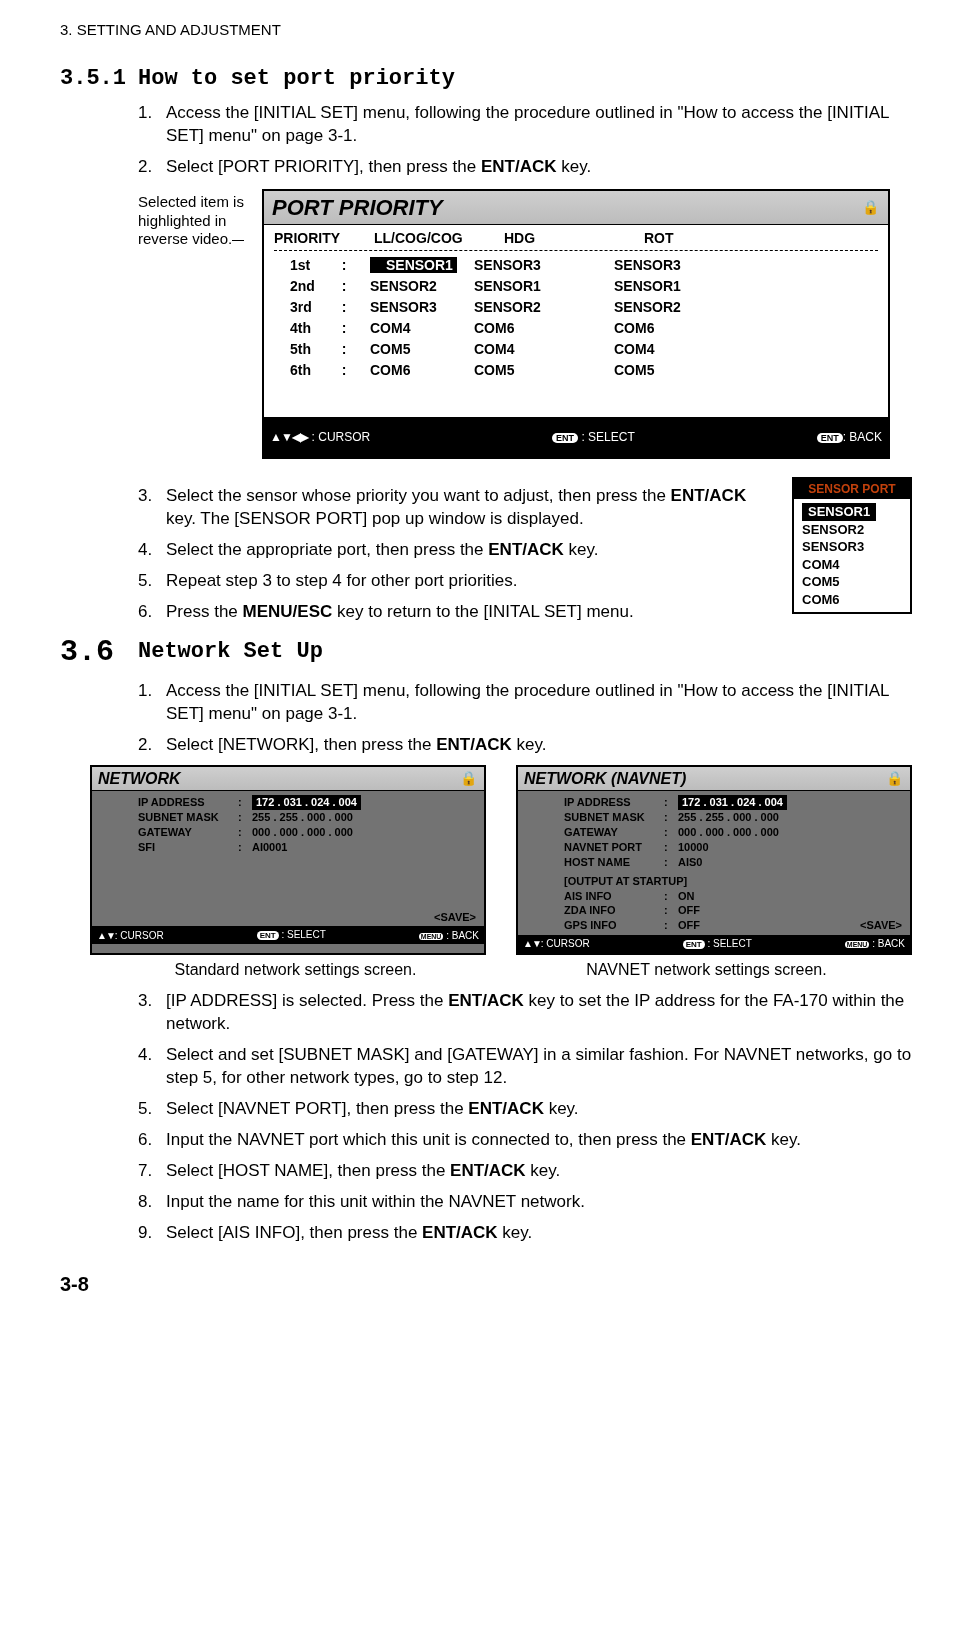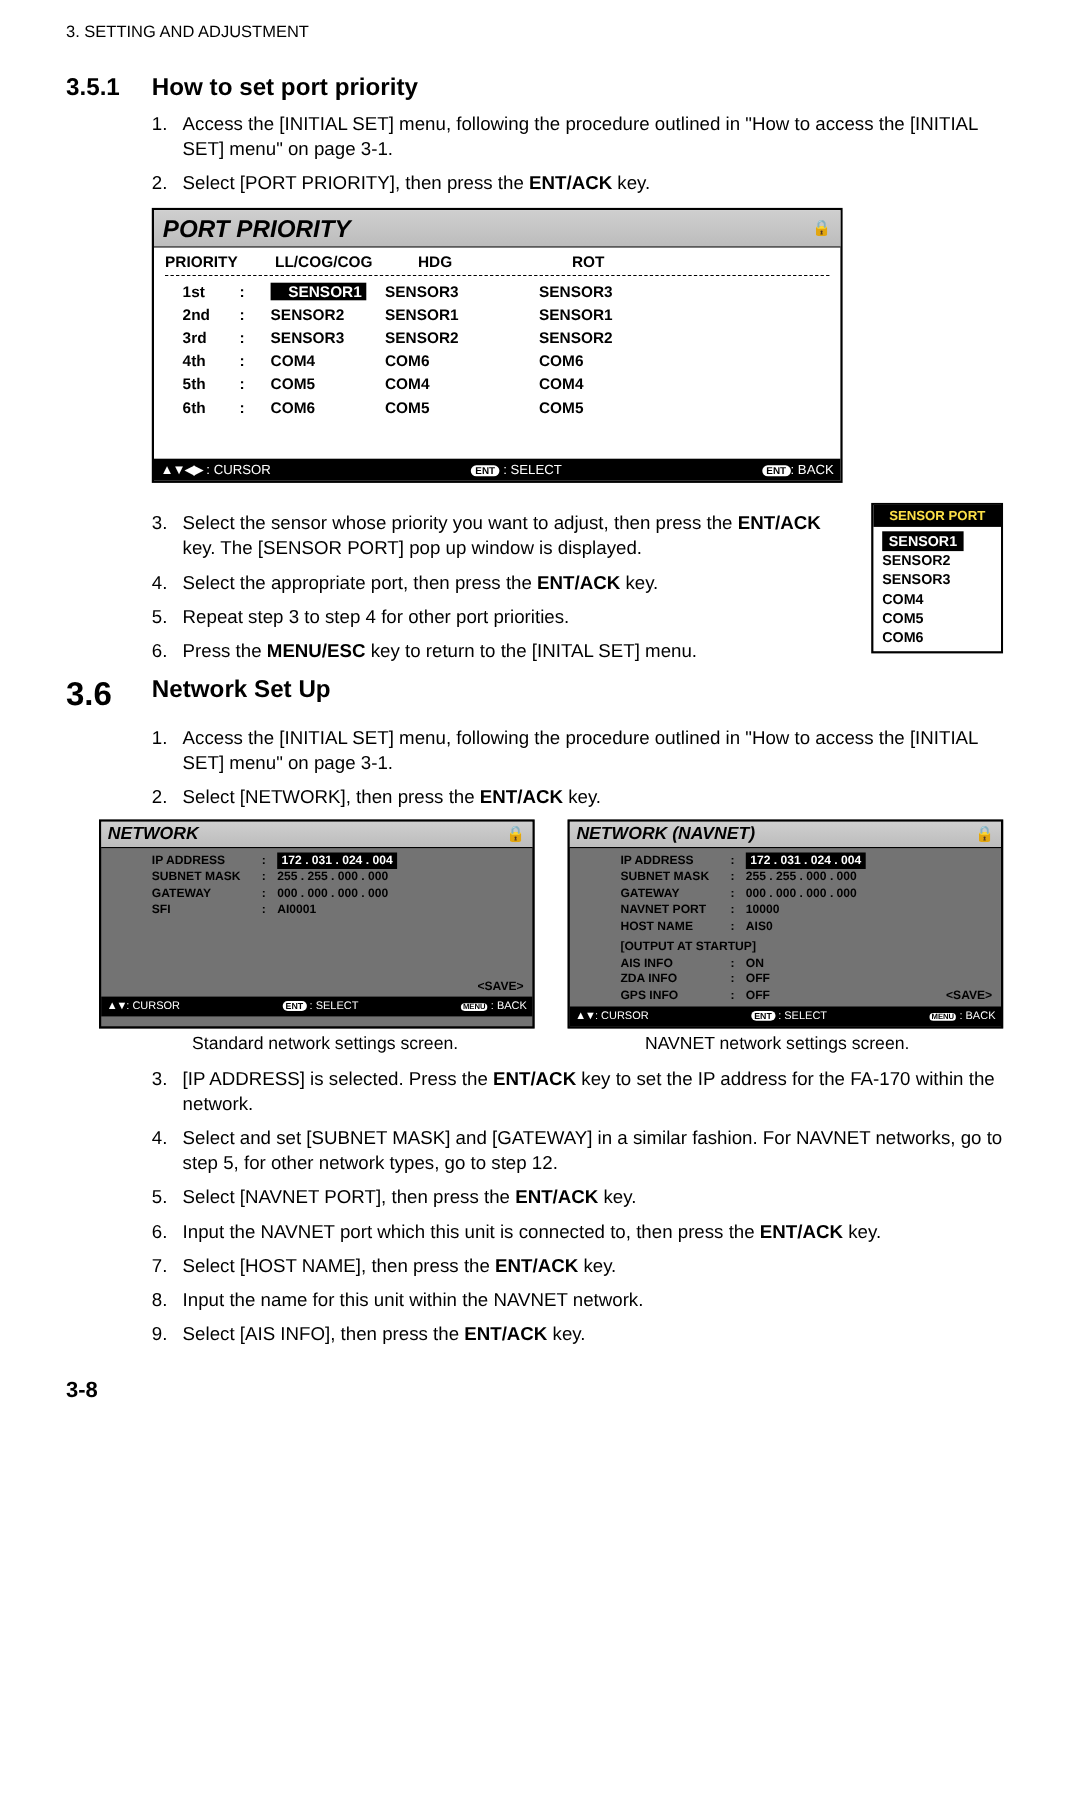--- a/index.html
+++ b/index.html
@@ -7,21 +7,21 @@
   body {
     font-family: Arial, Helvetica, sans-serif;
     color: #000;
     background: #fff;
     width: 972px;
     padding: 20px 60px 40px 60px;
     font-size: 17px;
     line-height: 1.35;
   }
   .chapter-tag { font-size: 15px; margin-bottom: 24px; }
-  .section-row { display: flex; align-items: flex-start; }
+  .section-row { display: flex; align-items: center; font-family: Liberation Mono, monospace; }
   .section-row .num { width: 78px; font-size: 22px; font-weight: bold; }
   .big-row .num { width: 78px; font-size: 30px; font-weight: bold; }
   .big-row .ttl { font-size: 30px; font-weight: bold; }
   .section-row .ttl { font-size: 22px; font-weight: bold; }
   ol.steps { list-style: none; padding: 0; margin: 0 0 0 78px; }
   ol.steps > li { margin: 8px 0; padding-left: 28px; position: relative; }
   ol.steps > li .sn { position: absolute; left: 0; top: 0; }
   .bold { font-weight: bold; }
   
   .figure1 { margin: 10px 0 18px 78px; display: flex; align-items: flex-start; }
@@ -47,31 +47,31 @@
   .port-headers span:nth-child(4){ width: 100px; }
   .port-row { display: flex; font-weight: bold; font-size: 14px; padding: 1px 0; }
   .port-row span:nth-child(1){ width: 60px; padding-left: 16px;}
   .port-row span:nth-child(2){ width: 20px; text-align: center;}
   .port-row span:nth-child(3){ width: 120px; padding-left: 16px;}
   .port-row span:nth-child(4){ width: 140px; }
   .port-row span:nth-child(5){ width: 110px; }
   .hl { background: #000; color: #fff; padding: 0 4px; }
   .screen-footer {
     background: #000; color: #fff; font-size: 12px;
-    padding: 2px 6px; display: flex; justify-content: space-between; 
+    padding: 12px 6px; display: flex; justify-content: space-between; 
   }
   .ent-pill { background: #fff; color: #000; border-radius: 8px; font-size: 9px; padding: 0 4px; font-weight: bold;}
   .arrow-block { display: inline-block; letter-spacing: -1px; }
   
   .popup-wrap { float: right; margin: 0 0 8px 12px; }
   .popup {
     border: 2px solid #000; width: 120px; font-size: 13px; font-weight: bold;
     background: #fff;
   }
-  .popup-title { background: #000; color: #fde047; text-align: center; padding: 2px 0; font-size: 12px;}
+  .popup-title { background: #000; color: #c2410c; text-align: center; padding: 2px 0; font-size: 12px;}
   .popup-body { padding: 4px 8px; }
   .popup-sel { background: #000; color: #fff; display: inline-block; padding: 0 6px;}
   .steps-3-6-wrap { margin-left: 78px; overflow: hidden; }
   .steps-3-6 { list-style: none; padding: 0; margin: 0; }
   .steps-3-6 > li { margin: 8px 0; padding-left: 28px; position: relative; }
   .steps-3-6 > li .sn { position: absolute; left: 0; top: 0; }
   
   .net-row { display: flex; gap: 30px; margin: 8px 0 2px 30px; }
   .netscreen {
     border: 2px solid #000; width: 420px; background: #737373; font-size: 11px;
@@ -103,20 +103,23 @@
 </div>
 
 <ol class="steps">
   <li><span class="sn">1.</span>
     <span>Access the [INITIAL SET] menu, following the procedure outlined in "How to access the [INITIAL SET] menu" on page 3-1.</span></li>
   <li><span class="sn">2.</span>
     <span>Select [PORT PRIORITY], then press the </span><span class="bold">ENT/ACK</span><span> key.</span></li>
 </ol>
 
 <div class="figure1">
+  <div class="note-left">
+    <span>Selected item is highlighted in reverse video.</span><span class="pointer-line"></span>
+  </div>
   <div class="screen-port">
     <div class="screen-title-bar">
       <span class="screen-title-text">PORT PRIORITY</span>
       <span class="lock-icon">🔒</span>
     </div>
     <div class="port-body">
       <div class="port-headers">
         <span>PRIORITY</span>
         <span>LL/COG/COG</span>
         <span>HDG</span>

